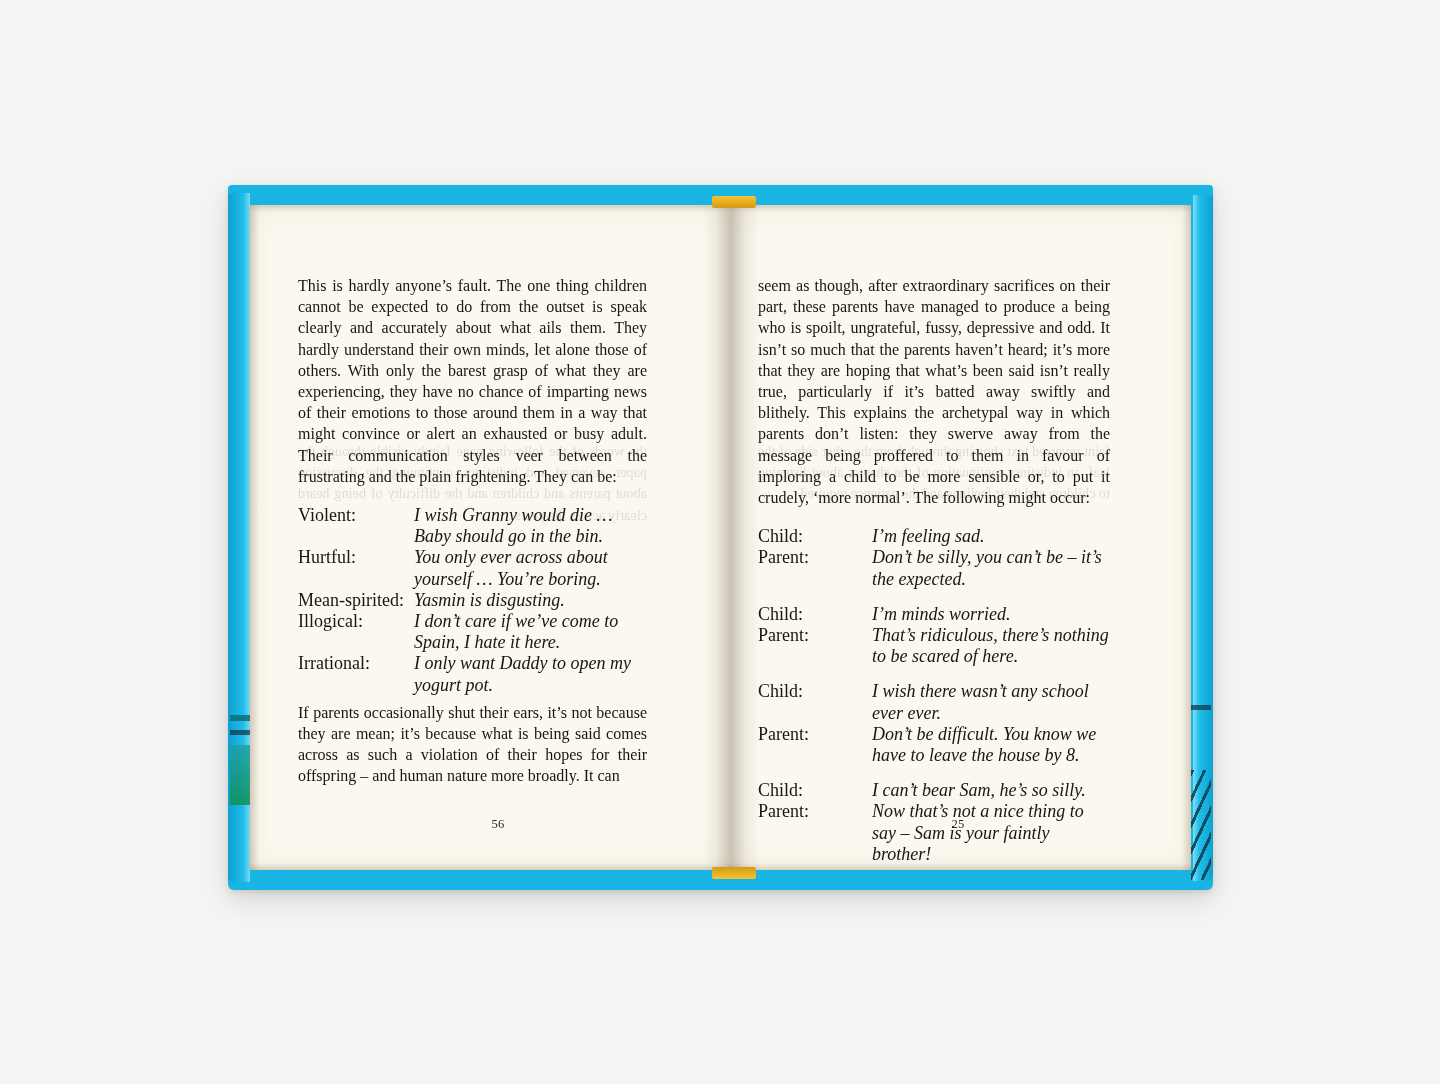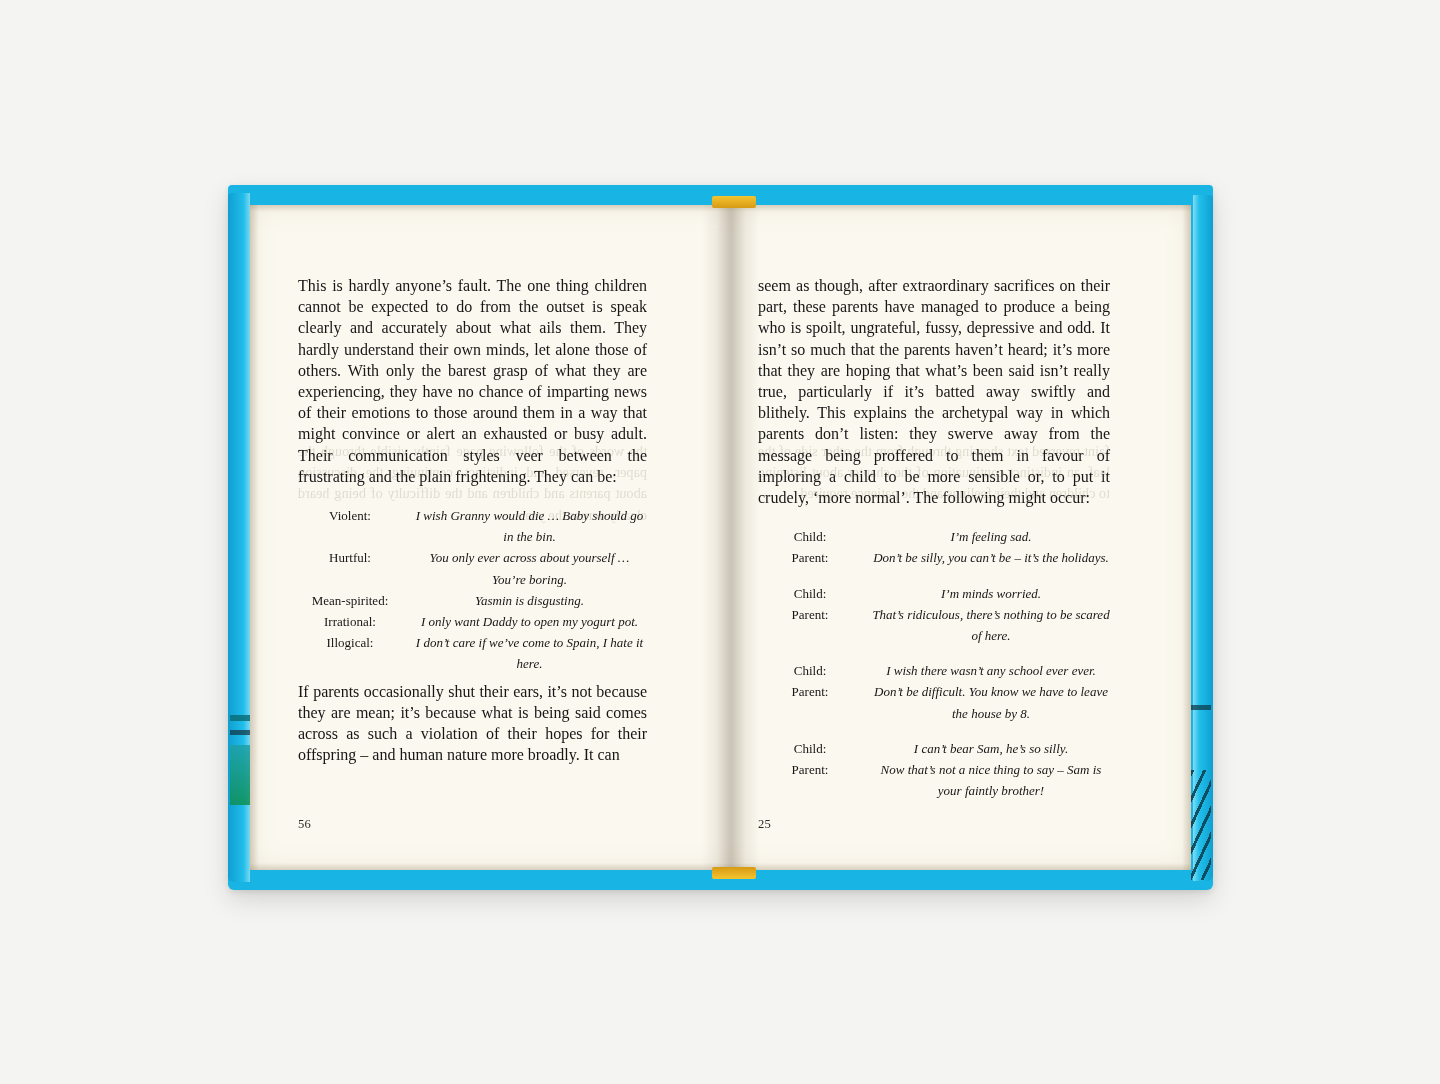--- a/index.html
+++ b/index.html
@@ -196,42 +196,42 @@
   .p-first { margin: 0; }
   .p-next  { margin: 6px 0 0 0; }
 
   .block-top-left   { position: absolute; top: 70px; left: 0; width: 349px; }
   .block-top-right  { position: absolute; top: 70px; left: 0; width: 352px; }
 
   
   .dlg {
     border-collapse: collapse;
     margin-top: 18px;
-    font-size: 13px;
+    font-size: 18px;
     line-height: 21.2px;
-    text-align: center;
   }
   .dlg td {
     padding: 0;
     vertical-align: top;
   }
   .dlg .who {
     white-space: nowrap;
     padding-right: 10px;
     width: 104px;
   }
   .dlg .say {
     font-style: italic;
   }
   .dlg tr.gap td { height: 14px; }
 
   .folio {
     position: absolute;
     bottom: 38px;
     width: 100%;
+    text-align: center;
     font-size: 12.6px;
     color: #2a2a2a;
     letter-spacing: .3px;
   }
 
   
   .ghost {
     position: absolute;
     top: 236px;
     width: 349px;
@@ -292,26 +292,26 @@
             </tr>
             <tr>
               <td class="who">Hurtful:</td>
               <td class="say">You only ever across about yourself … You’re boring.</td>
             </tr>
             <tr>
               <td class="who">Mean-spirited:</td>
               <td class="say">Yasmin is disgusting.</td>
             </tr>
             <tr>
+              <td class="who">Illogical:</td>
+              <td class="say">I don’t care if we’ve come to Spain, I hate it here.</td>
+            </tr>
+            <tr>
               <td class="who">Irrational:</td>
               <td class="say">I only want Daddy to open my yogurt pot.</td>
-            </tr>
-            <tr>
-              <td class="who">Illogical:</td>
-              <td class="say">I don’t care if we’ve come to Spain, I hate it here.</td>
             </tr>
           </tbody>
             </table>
 
           <p class="body-text p-next">If parents occasionally shut their ears, it’s not because they are mean; it’s because what is being said comes across as such a violation of their hopes for their offspring – and human nature more broadly. It can</p>
         </div>
 
         <div class="folio">56</div>
       </div>
 
@@ -324,21 +324,21 @@
           <p class="body-text p-first">seem as though, after extraordinary sacrifices on their part, these parents have managed to produce a being who is spoilt, ungrateful, fussy, depressive and odd. It isn’t so much that the parents haven’t heard; it’s more that they are hoping that what’s been said isn’t really true, particularly if it’s batted away swiftly and blithely. This explains the archetypal way in which parents don’t listen: they swerve away from the message being proffered to them in favour of imploring a child to be more sensible or, to put it crudely, ‘more normal’. The following might occur:</p>
 
           <table class="dlg">
             <tbody>
                 <tr>
               <td class="who">Child:</td>
               <td class="say">I’m feeling sad.</td>
             </tr>
             <tr>
               <td class="who">Parent:</td>
-              <td class="say">Don’t be silly, you can’t be – it’s the holidays.</td>
+              <td class="say">Don’t be silly, you can’t be – it’s the expected.</td>
             </tr>
             <tr class="gap">
                   <td></td>
                   <td></td>
                 </tr>
             <tr>
               <td class="who">Child:</td>
               <td class="say">I’m minds worried.</td>
             </tr>
             <tr>

